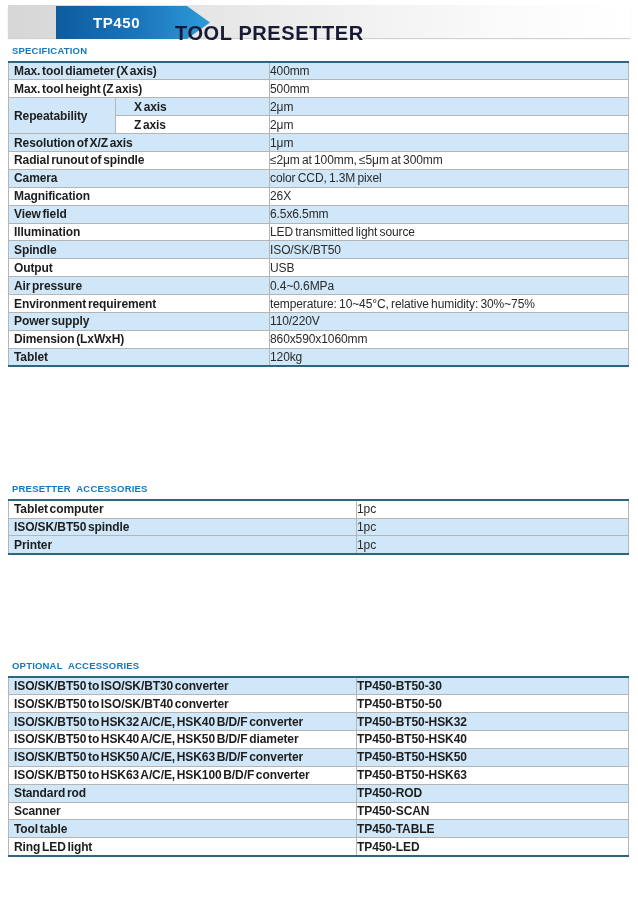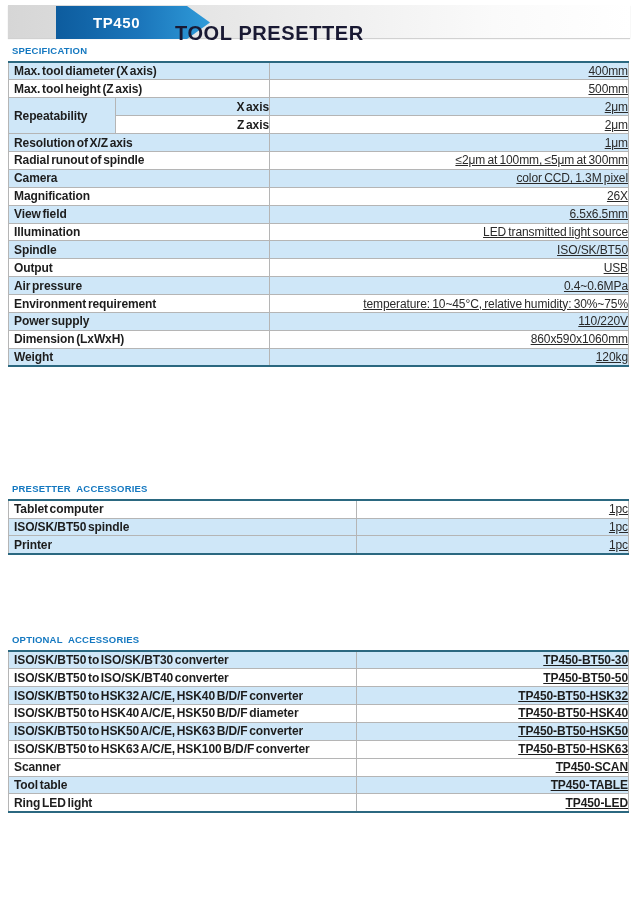--- a/index.html
+++ b/index.html
@@ -37,21 +37,21 @@
   }
 
   
   .section-heading {
     color: #1478c0; font-size: 9.5px; font-weight: 700;
     letter-spacing: 0.2px; word-spacing: 3px;
     margin: 0 0 5px 12px; line-height: 11px;
   }
   .gap-spec { margin-top: 7px; }
   .gap-included { margin-top: 116px; }
-  .gap-optional { margin-top: 79px; }
+  .gap-optional { margin-top: 105px; }
 
   
   table {
     border-collapse: collapse;
     table-layout: fixed;
     width: 620px;
     margin-left: 8px;
     font-size: 12px;
     color: #1d1d1d;
     letter-spacing: -0.1px;
@@ -60,22 +60,22 @@
     border-top: 2px solid #2b6880;
     border-bottom: 2px solid #2b6880;
     border-left: 1px solid #b5b5b5;
     border-right: 1px solid #b5b5b5;
   }
   td { border: 1px solid #b5b5b5; padding: 0; }
   tr { height: 17.9px; }
   tr.alt td { background: #cfe7f8; }
 
   .c-label  { font-weight: 700; text-align: left; padding-left: 5px; word-spacing: -1.5px; }
-  .c-sublabel { font-weight: 700; text-align: right; padding-left: 18px; word-spacing: -1.5px; margin-top: 40px; }
-  .c-value { text-align: right; font-weight: 400; color: #2a2a2a; word-spacing: -1px; text-decoration: underline; }
+  .c-sublabel { font-weight: 700; text-align: left; padding-left: 18px; word-spacing: -1.5px; margin-top: 40px; }
+  .c-value { text-align: left; font-weight: 400; color: #2a2a2a; word-spacing: -1px; }
   table.opt .c-value { font-weight: 700; color: #1d1d1d; }
 </style>
 </head>
 <body>
 
 <div class="page">
 
   <div class="banner">
     <div class="banner-arrow">
       <span>TP450</span>
@@ -150,21 +150,21 @@
         </tr>
         <tr class="alt">
           <td class="c-label" colspan="2">Power supply</td>
           <td class="c-value">110/220V</td>
         </tr>
         <tr>
           <td class="c-label" colspan="2">Dimension (LxWxH)</td>
           <td class="c-value">860x590x1060mm</td>
         </tr>
         <tr class="alt">
-          <td class="c-label" colspan="2">Weight</td>
+          <td class="c-label" colspan="2">Tablet</td>
           <td class="c-value">120kg</td>
         </tr>
       </tbody>
   </table>
 
   <h2 class="section-heading gap-included">PRESETTER ACCESSORIES</h2>
   <table class="acc">
     <colgroup>
       <col style="width:348px">
         <col style="width:272px">
@@ -209,20 +209,24 @@
           <td class="c-value">TP450-BT50-HSK40</td>
         </tr>
         <tr class="alt">
           <td class="c-label">ISO/SK/BT50 to HSK50 A/C/E, HSK63 B/D/F converter</td>
           <td class="c-value">TP450-BT50-HSK50</td>
         </tr>
         <tr>
           <td class="c-label">ISO/SK/BT50 to HSK63 A/C/E, HSK100 B/D/F converter</td>
           <td class="c-value">TP450-BT50-HSK63</td>
         </tr>
+        <tr class="alt">
+          <td class="c-label">Standard rod</td>
+          <td class="c-value">TP450-ROD</td>
+        </tr>
         <tr>
           <td class="c-label">Scanner</td>
           <td class="c-value">TP450-SCAN</td>
         </tr>
         <tr class="alt">
           <td class="c-label">Tool table</td>
           <td class="c-value">TP450-TABLE</td>
         </tr>
         <tr>
           <td class="c-label">Ring LED light</td>

